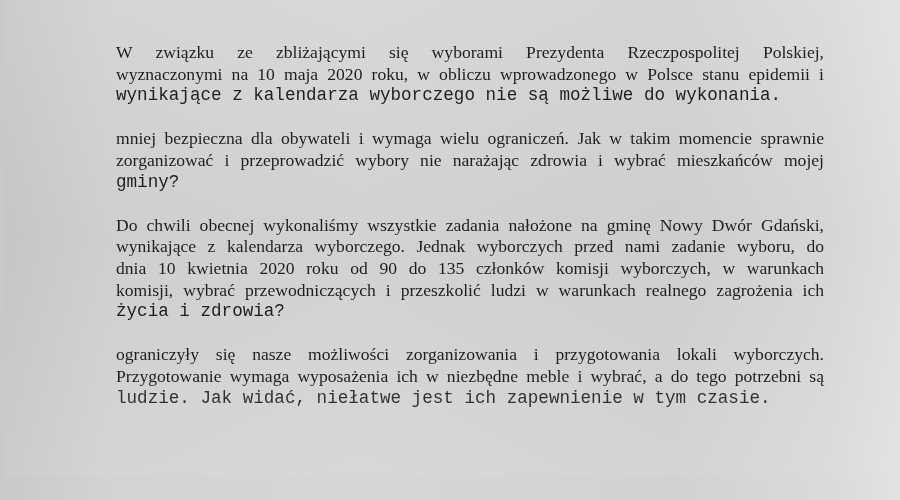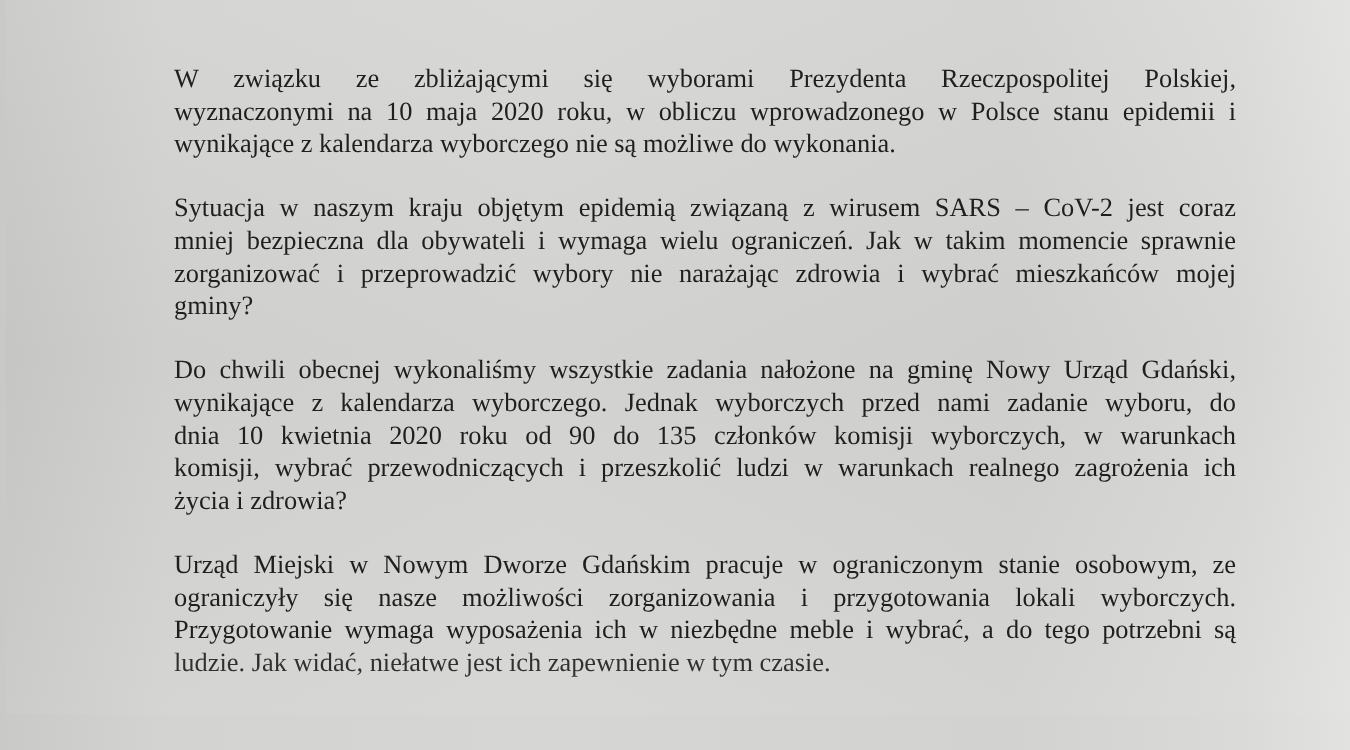--- a/index.html
+++ b/index.html
@@ -38,53 +38,52 @@
     }
     .para .line {
       display: block;
       text-align: justify;
       text-align-last: justify;
       white-space: nowrap;
       word-spacing: 0;
     }
     .para .line.last {
       text-align-last: left;
+      font-family: Liberation Mono, monospace;
     }
     .clip-line {
       opacity: 0.9;
     }
   </style>
 </head>
 <body>
 
 <div class="page">
   <div class="text-block">
 
     <p class="para">
       <span class="line">W związku ze zbliżającymi się wyborami Prezydenta Rzeczpospolitej Polskiej,</span>
       <span class="line">wyznaczonymi na 10 maja 2020 roku, w obliczu wprowadzonego w Polsce stanu epidemii i</span>
       <span class="line last">wynikające z kalendarza wyborczego nie są możliwe do wykonania.</span>
     </p>
 
     <p class="para">
-      <span class="line">Sytuacja w naszym kraju objętym epidemią związaną z wirusem SARS – CoV-2 jest coraz</span>
       <span class="line">mniej bezpieczna dla obywateli i wymaga wielu ograniczeń. Jak w takim momencie sprawnie</span>
       <span class="line">zorganizować i przeprowadzić wybory nie narażając zdrowia i wybrać mieszkańców mojej</span>
       <span class="line last">gminy?</span>
     </p>
 
     <p class="para">
-      <span class="line">Do chwili obecnej wykonaliśmy wszystkie zadania nałożone na gminę Nowy Urząd Gdański,</span>
+      <span class="line">Do chwili obecnej wykonaliśmy wszystkie zadania nałożone na gminę Nowy Dwór Gdański,</span>
       <span class="line">wynikające z kalendarza wyborczego. Jednak wyborczych przed nami zadanie wyboru, do</span>
       <span class="line">dnia 10 kwietnia 2020 roku od 90 do 135 członków komisji wyborczych, w warunkach</span>
       <span class="line">komisji, wybrać przewodniczących i przeszkolić ludzi w warunkach realnego zagrożenia ich</span>
       <span class="line last">życia i zdrowia?</span>
     </p>
 
     <p class="para">
-      <span class="line">Urząd Miejski w Nowym Dworze Gdańskim pracuje w ograniczonym stanie osobowym, ze</span>
       <span class="line">ograniczyły się nasze możliwości zorganizowania i przygotowania lokali wyborczych.</span>
       <span class="line">Przygotowanie wymaga wyposażenia ich w niezbędne meble i wybrać, a do tego potrzebni są</span>
       <span class="line last clip-line">ludzie. Jak widać, niełatwe jest ich zapewnienie w tym czasie.</span>
     </p>
 
   </div>
 </div>
 
 </body></html>

